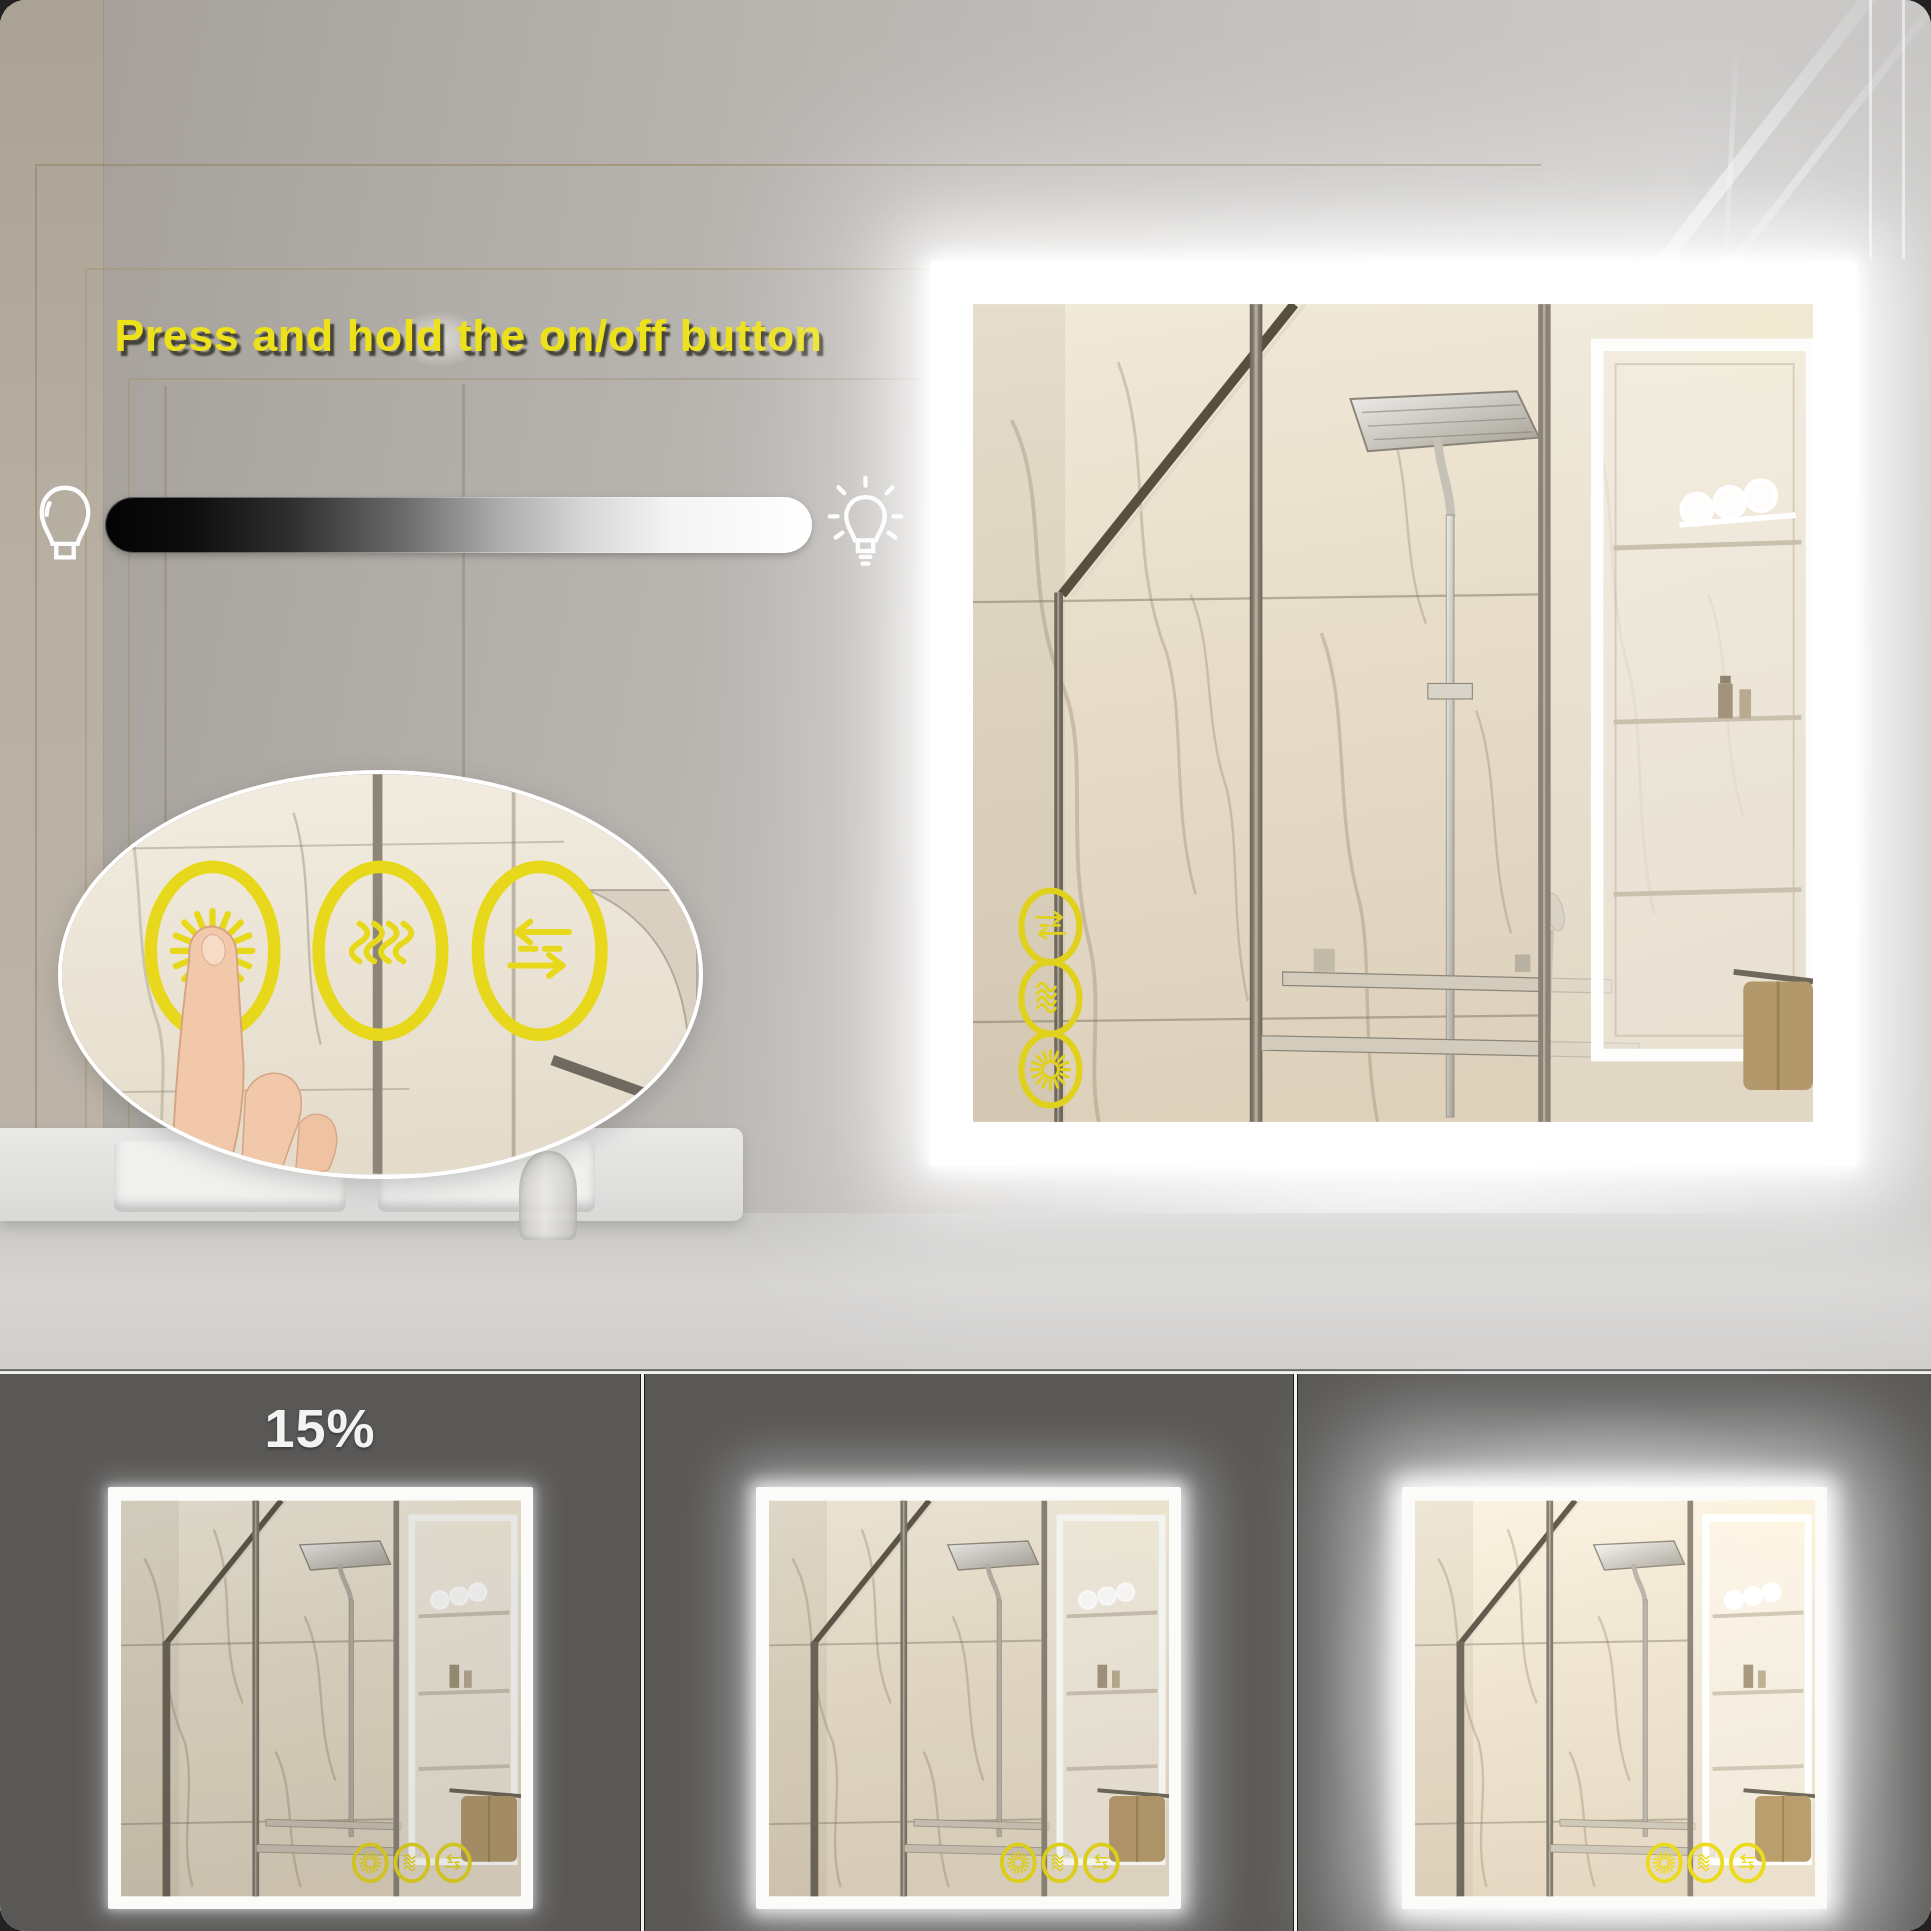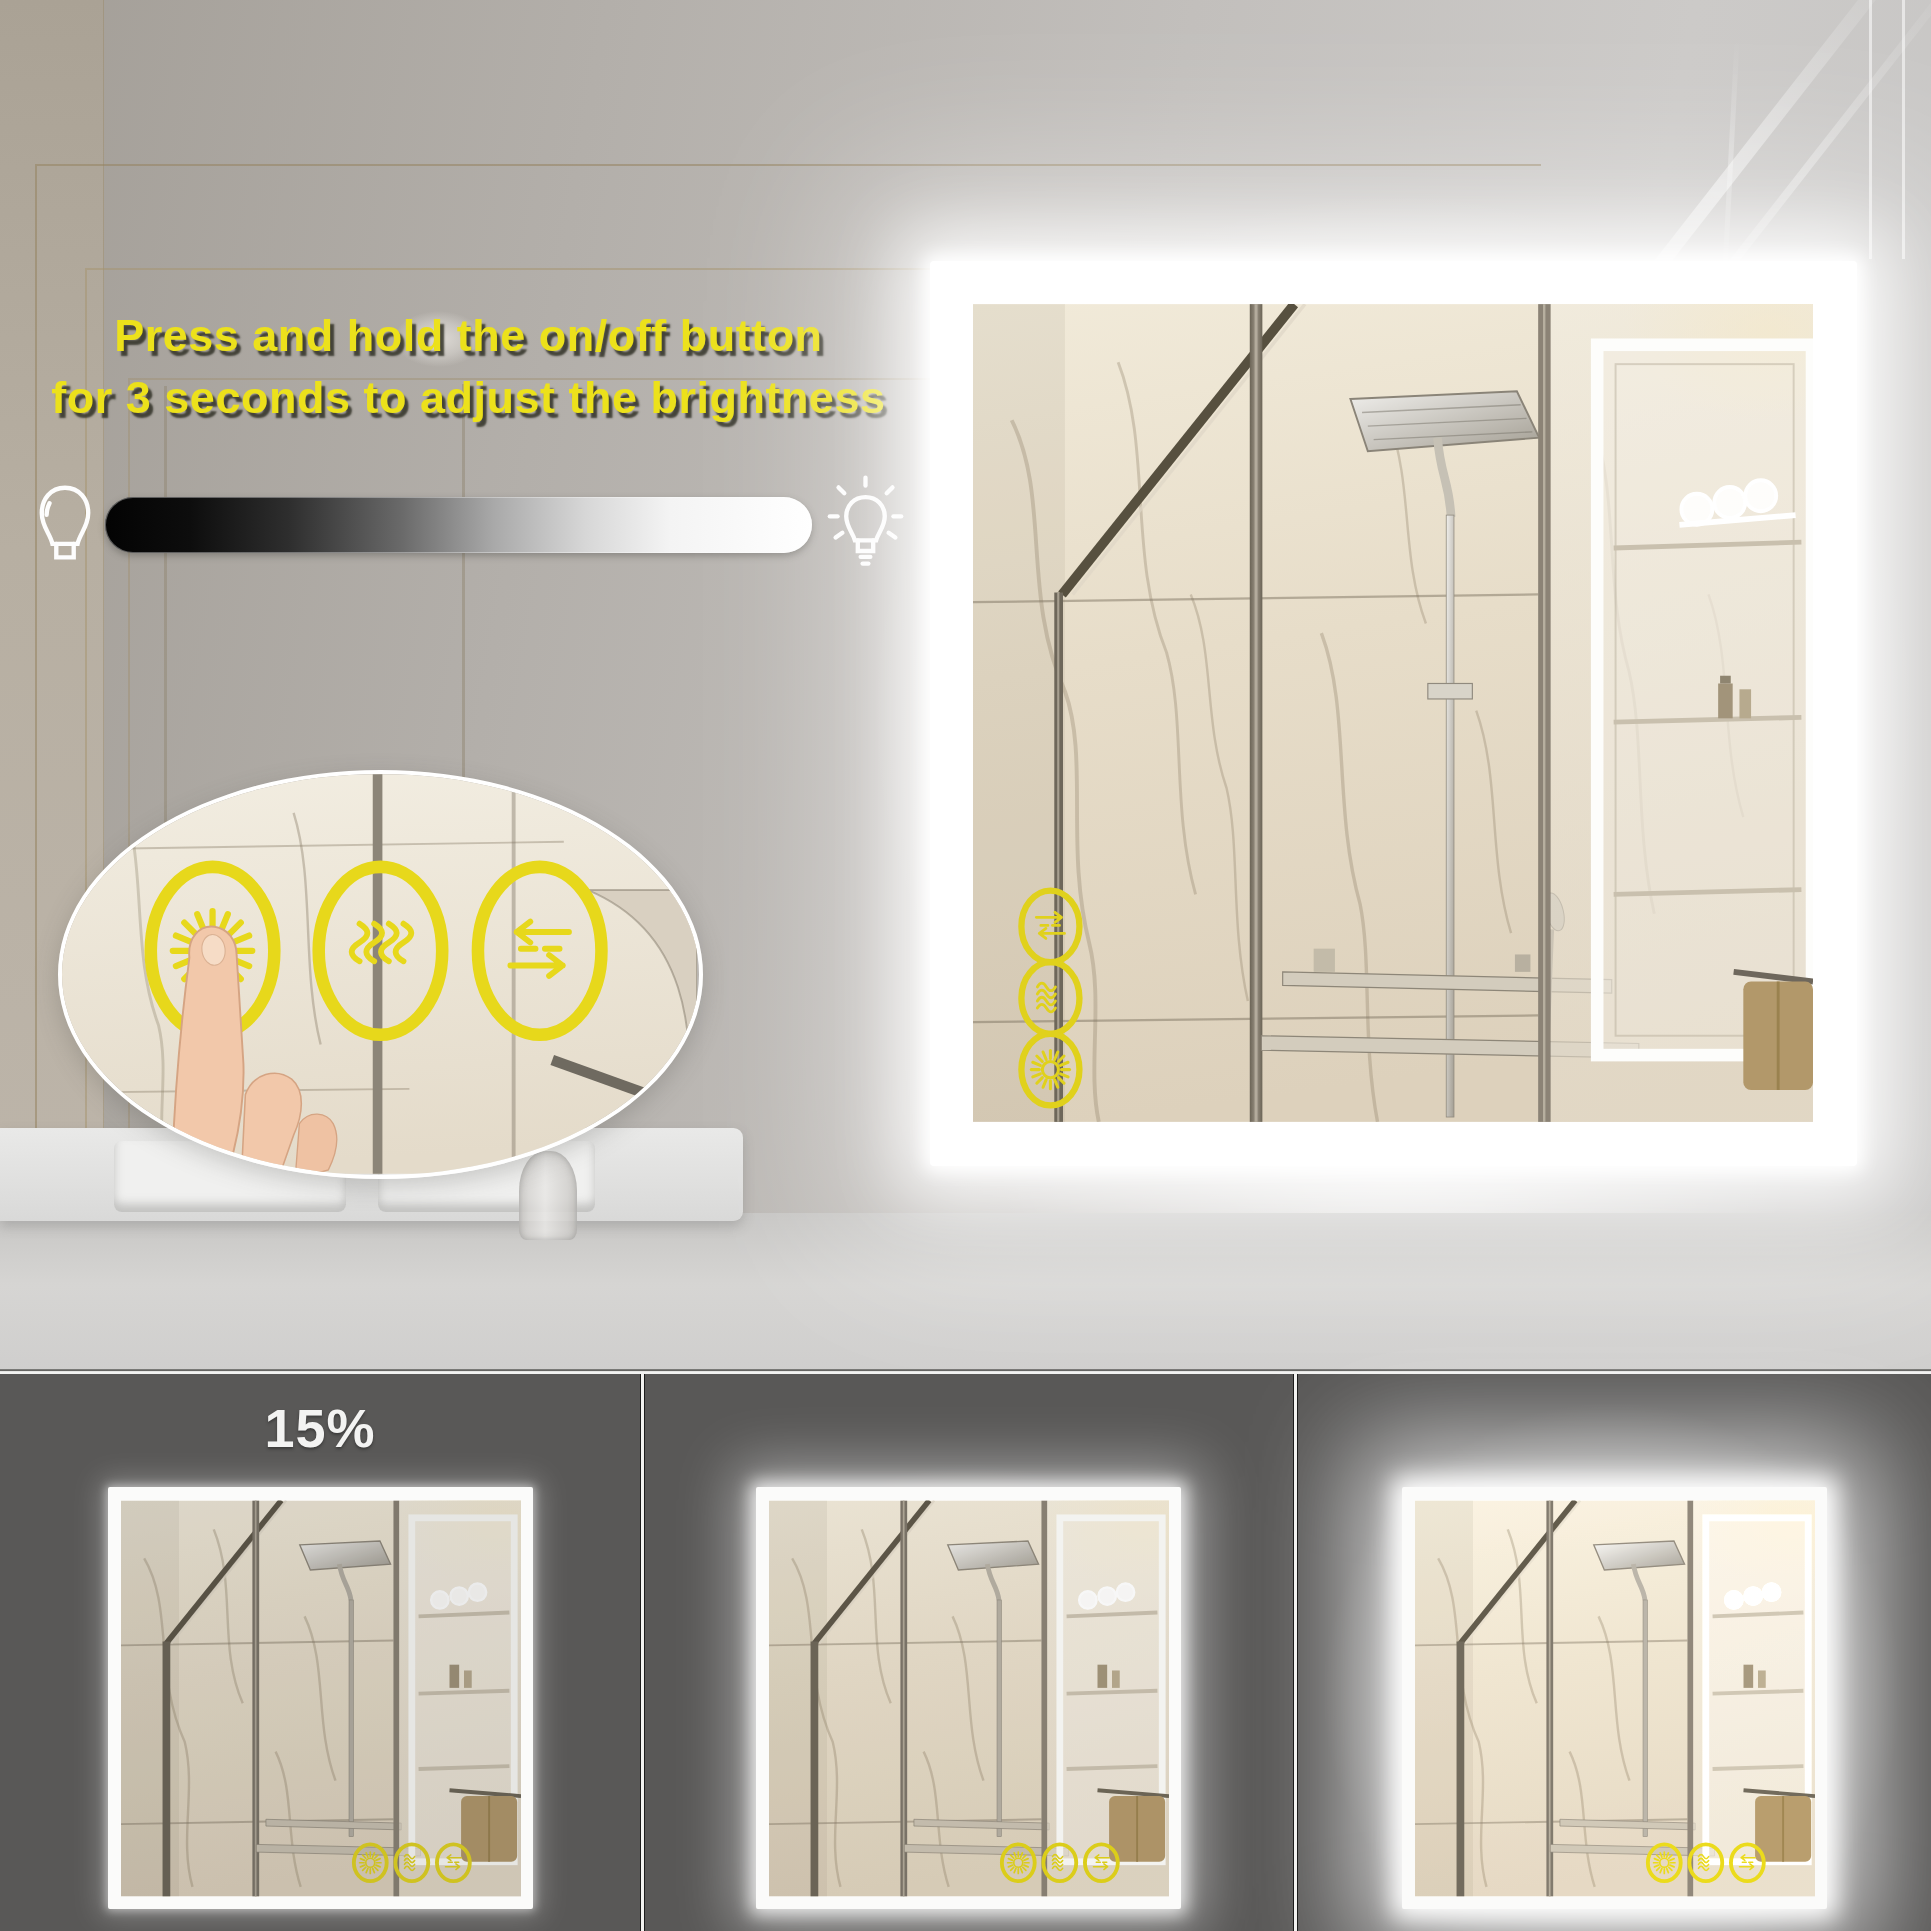--- a/index.html
+++ b/index.html
@@ -1,17 +1,17 @@
 <!DOCTYPE html>
 <html><head>
 <meta charset="utf-8">
 <style>
   html,body{margin:0;padding:0;background:#222;}
   .stage{position:relative;width:1931px;height:1931px;overflow:hidden;
-         font-family:"Liberation Sans",sans-serif;background:#b5b2ae;}
+         font-family:"Liberation Sans",sans-serif;background:#b5b2ae;border-radius:26px;}
   .stage *{box-sizing:border-box;}
 
   
   .top{position:absolute;left:0;top:0;width:1931px;height:1374px;overflow:hidden;
        background:linear-gradient(100deg,#a39e97 0%,#b3afaa 28%,#c2bfbc 55%,#cccac8 78%,#c6c5c4 100%);}
   .marble-col{position:absolute;left:0;top:0;width:104px;height:1374px;
        background:linear-gradient(180deg,#aaa295 0%,#b7afa2 40%,#beb6ab 100%);
        border-right:1.9px solid rgba(150,135,105,.45);}
   .wallframe{position:absolute;border:0 solid rgba(150,132,96,.55);}
   .wf1{left:35px;top:164px;width:1506px;height:1120px;border-top-width:2.9px;border-left-width:2.9px;}
@@ -243,21 +243,20 @@
     <div class="sink s2"></div>
     <div class="vase"></div>
     <div class="streak st1"></div>
     <div class="streak st2"></div>
     <div class="streak st3"></div>
     <div class="glassline gl1"></div>
     <div class="glassline gl2"></div>
 
     <div class="instruction">
       <div>Press and hold the on/off button</div>
-      <div>for 3 seconds to adjust the brightness</div>
     </div>
 
     <div class="slider-row">
       <svg width="60" height="97" viewBox="0 0 62 100">
         <g stroke="#fdfdfd" stroke-width="4.5" fill="none" stroke-linecap="round">
           <path d="M31,12 C46,12 55,24 55,38 C55,52 46,60 44,70 L18,70 C16,60 7,52 7,38 C7,24 16,12 31,12 Z"></path>
           <path d="M22,70 L22,84 L40,84 L40,70"></path>
           <path d="M15,28 C13,32 12,36 12,40"></path>
         </g>
       </svg>

